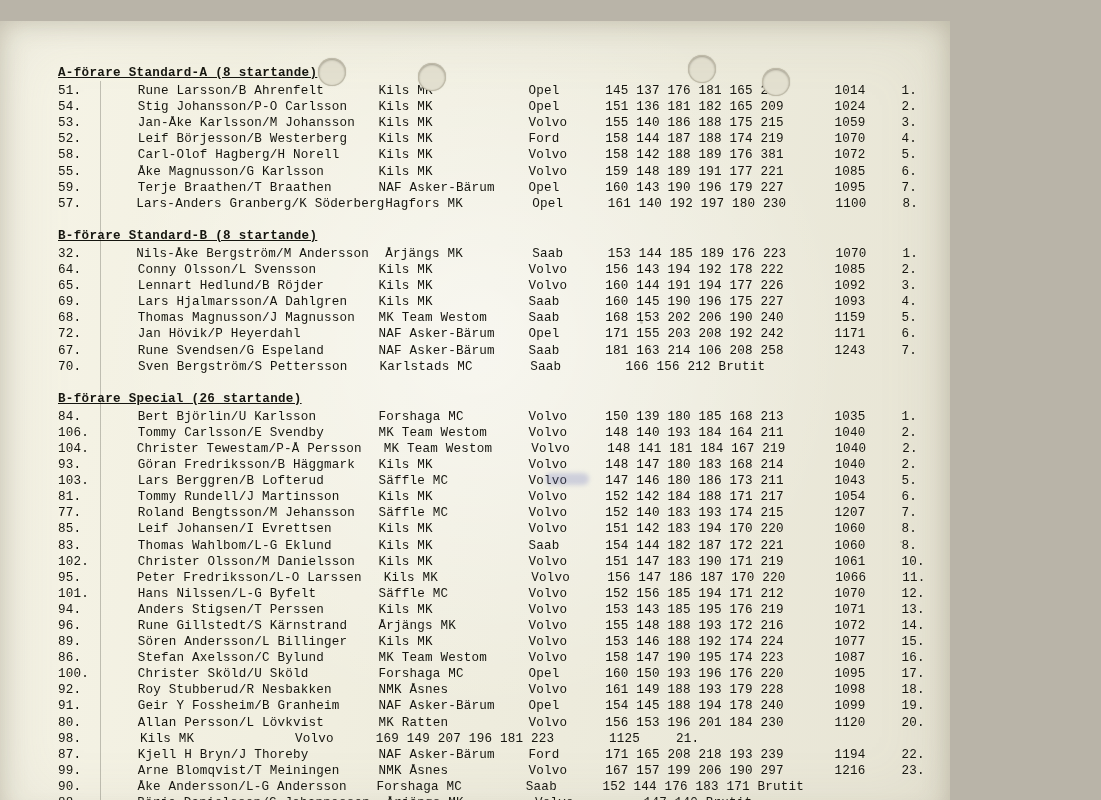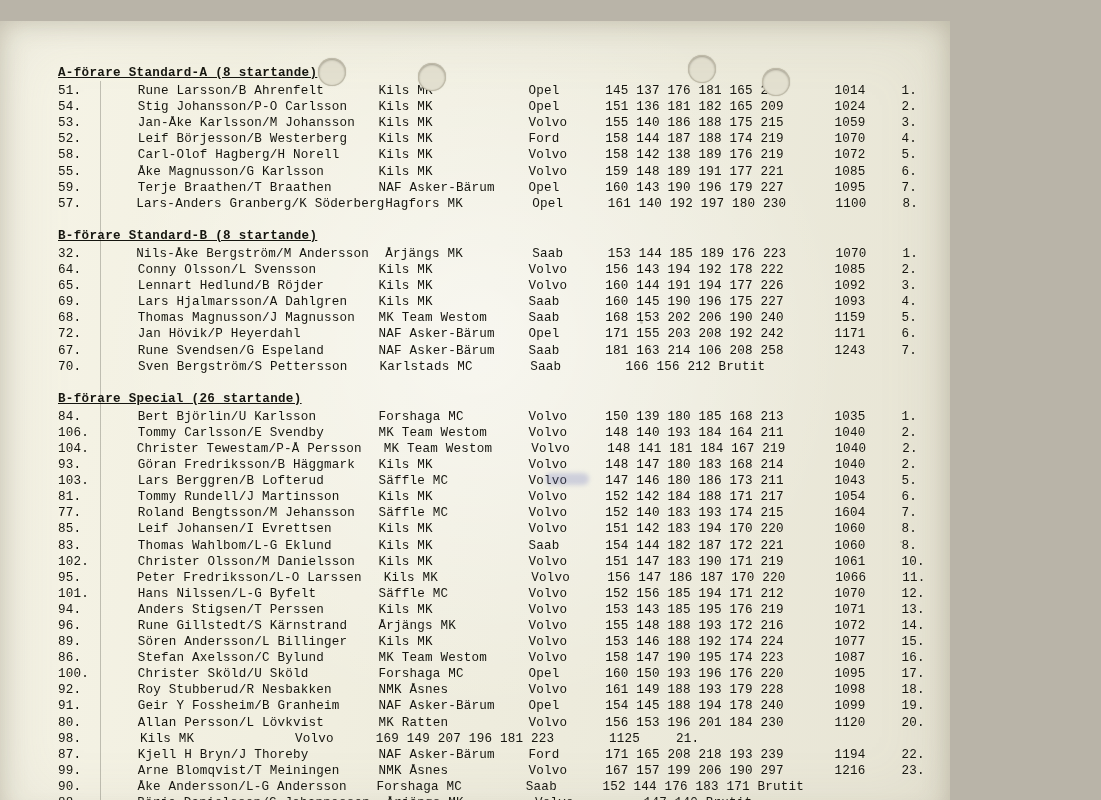--- a/index.html
+++ b/index.html
@@ -157,21 +157,21 @@
           <span class="c-car">Ford</span>
           <span class="c-times">158 144 187 188 174 219</span>
           <span class="c-total">1070</span>
           <span class="c-place">4.</span>
         </div>
         <div class="row">
           <span class="c-num">58.</span>
           <span class="c-name">Carl-Olof Hagberg/H Norell</span>
           <span class="c-club">Kils MK</span>
           <span class="c-car">Volvo</span>
-          <span class="c-times">158 142 138 189 176 219</span>
+          <span class="c-times">158 142 188 189 176 381</span>
           <span class="c-total">1072</span>
           <span class="c-place">5.</span>
         </div>
         <div class="row">
           <span class="c-num">55.</span>
           <span class="c-name">Åke Magnusson/G Karlsson</span>
           <span class="c-club">Kils MK</span>
           <span class="c-car">Volvo</span>
           <span class="c-times">159 148 189 191 177 221</span>
           <span class="c-total">1085</span>
@@ -336,21 +336,21 @@
           <span class="c-times">152 142 184 188 171 217</span>
           <span class="c-total">1054</span>
           <span class="c-place">6.</span>
         </div>
         <div class="row">
           <span class="c-num">77.</span>
           <span class="c-name">Roland Bengtsson/M Jehansson</span>
           <span class="c-club">Säffle MC</span>
           <span class="c-car">Volvo</span>
           <span class="c-times">152 140 183 193 174 215</span>
-          <span class="c-total">1604</span>
+          <span class="c-total">1207</span>
           <span class="c-place">7.</span>
         </div>
         <div class="row">
           <span class="c-num">85.</span>
           <span class="c-name">Leif Johansen/I Evrettsen</span>
           <span class="c-club">Kils MK</span>
           <span class="c-car">Volvo</span>
           <span class="c-times">151 142 183 194 170 220</span>
           <span class="c-total">1060</span>
           <span class="c-place">8.</span>

